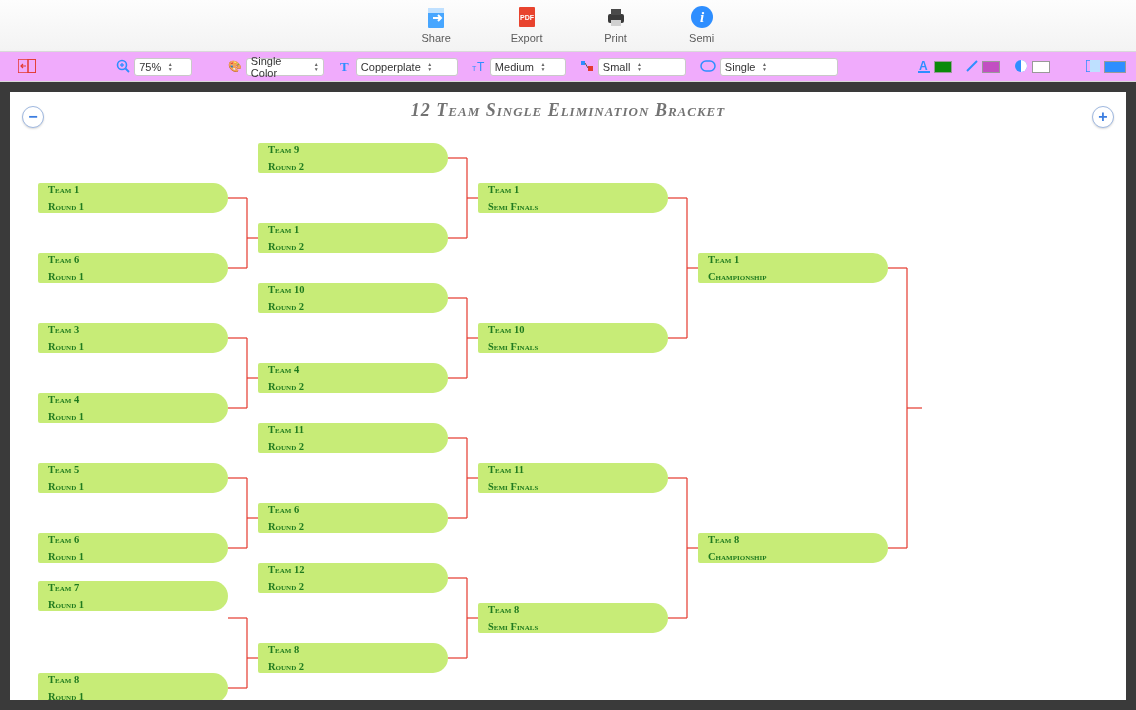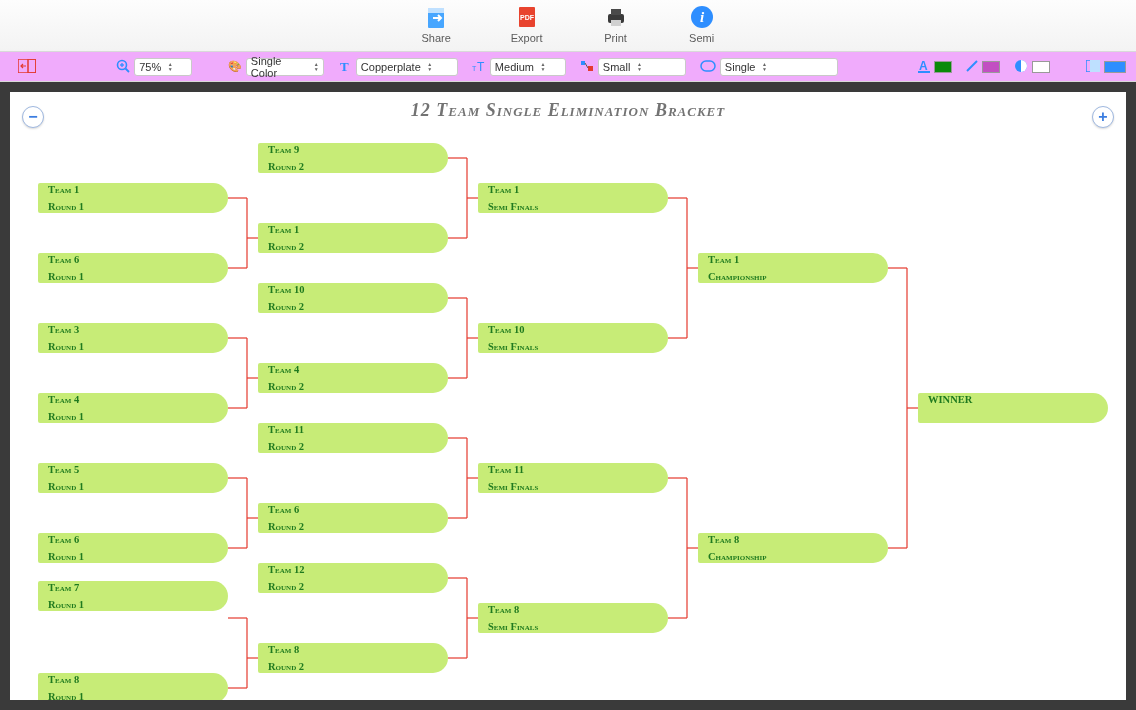--- a/index.html
+++ b/index.html
@@ -406,18 +406,15 @@
 
     <div class="node" style="left:688px;top:161px">
         <span>Team 1</span>
         <span class="l2">Championship</span>
       </div>
     <div class="node" style="left:688px;top:441px">
         <span>Team 8</span>
         <span class="l2">Championship</span>
       </div>
 
-    <div class="node" style="left:908px;top:301px">
-        <span>WINNER</span>
-      </div>
 
   </div>
 </div>
 
 </body></html>

